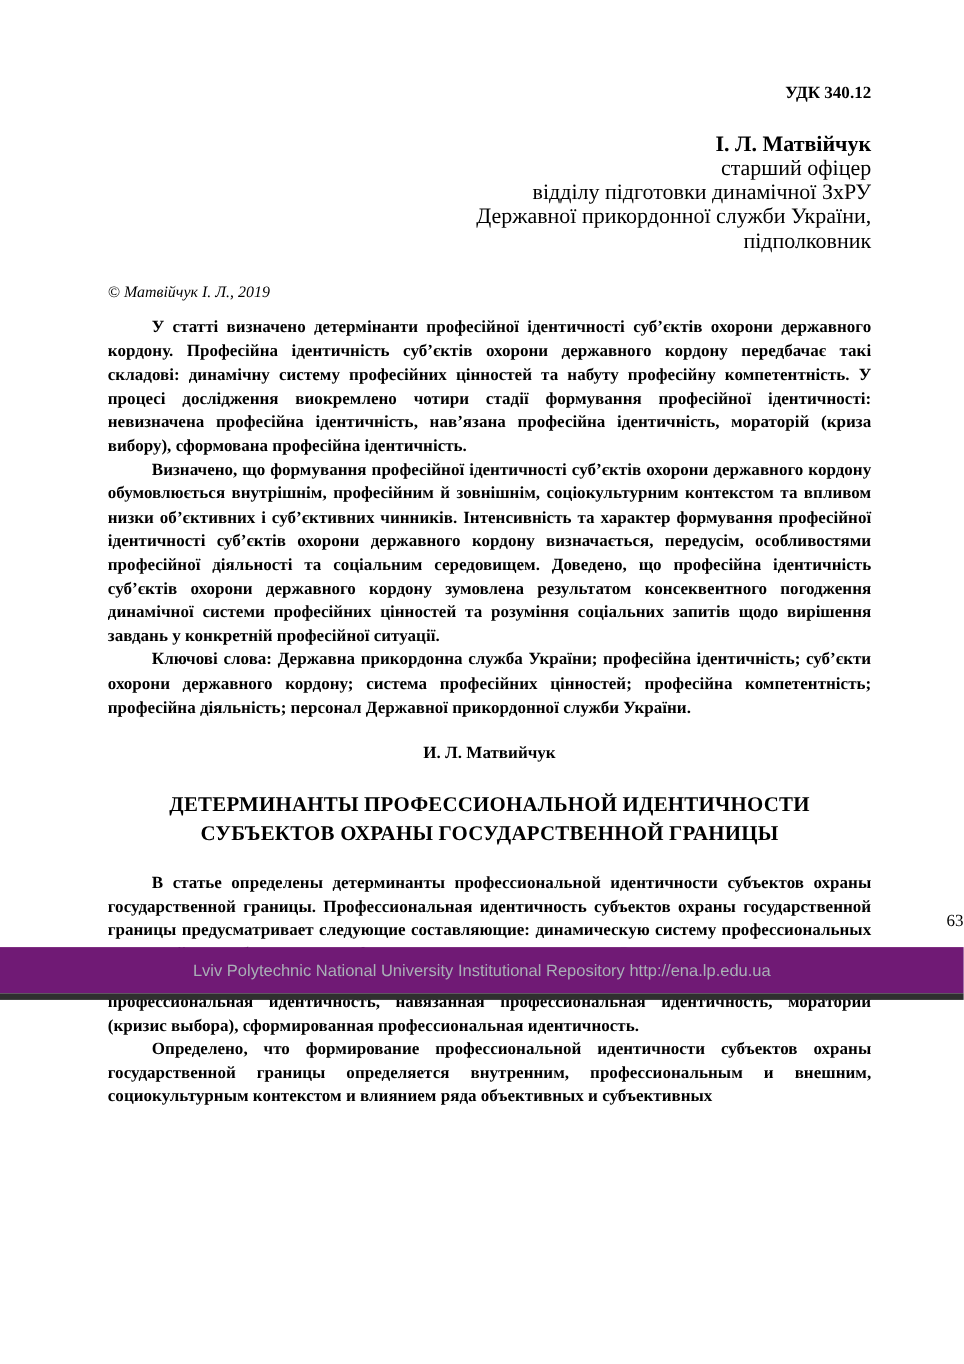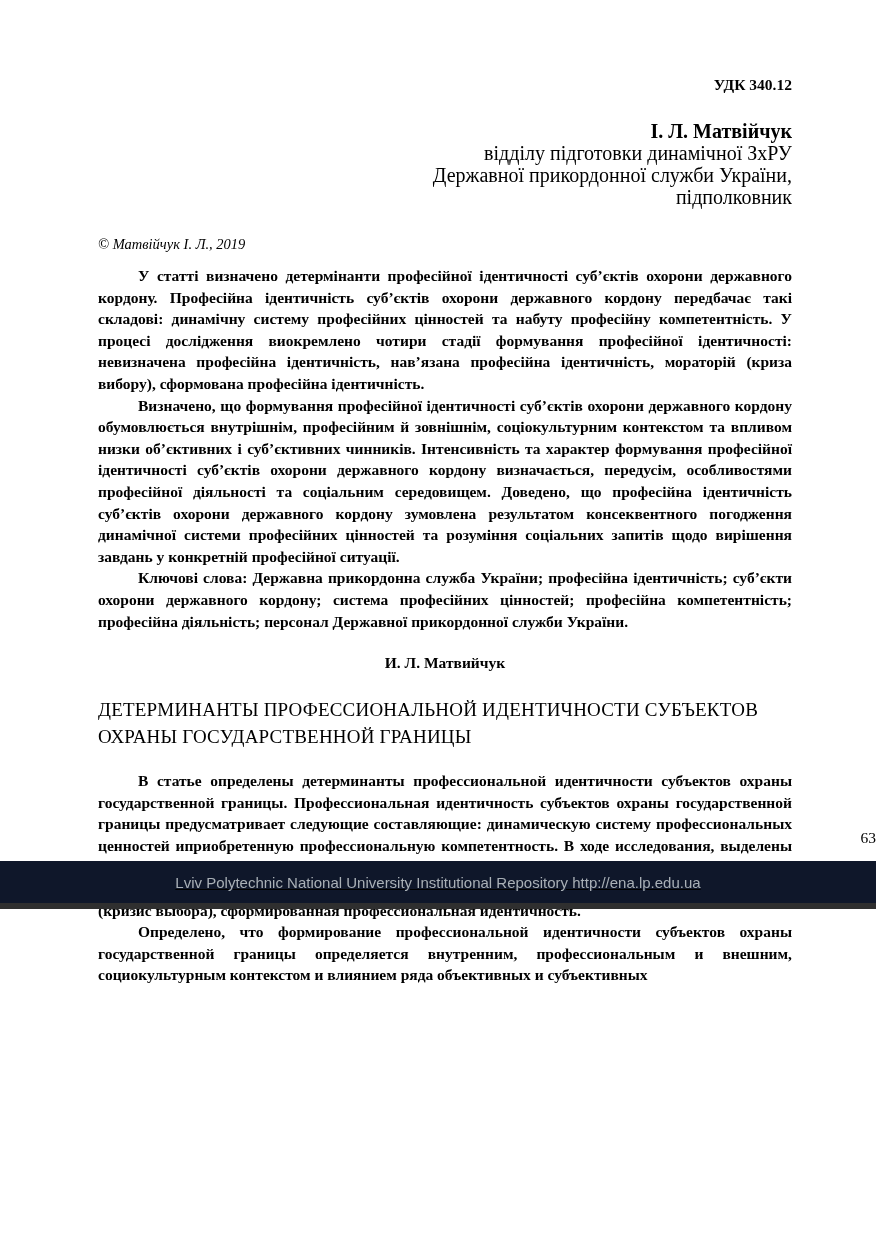--- a/index.html
+++ b/index.html
@@ -58,45 +58,45 @@
     text-indent: 40px;
     margin: 0;
   }
   .author-ru {
     text-align: center;
     font-weight: bold;
     font-size: 15.5px;
     margin: 22px 0 24px 0;
   }
   .title-ru {
-    font-weight: normal;
+    text-align: center;
+    font-weight: bold;
     font-size: 19px;
     line-height: 27px;
     letter-spacing: 0.2px;
     margin: 0 0 20px 0;
   }
   .page-number {
     position: absolute;
     left: 0;
     right: 0;
     bottom: 62px;
     text-align: right;
     font-size: 15.5px;
   }
   .footer-bar {
     position: absolute;
     left: 0;
     right: 0;
     bottom: 6px;
     height: 42px;
-    background: #0f172a;
+    background: #701a75;
     display: flex;
     align-items: center;
     justify-content: center;
-    text-decoration: underline;
   }
   .footer-bar span {
     font-family: "Liberation Sans", sans-serif;
     font-size: 15px;
     color: #a9b0b6;
   }
   .footer-edge {
     position: absolute;
     left: 0;
     right: 0;
@@ -107,20 +107,21 @@
 </style>
 </head>
 <body>
 
 <div class="page">
 
   <div class="udc">УДК 340.12</div>
 
   <div class="author-block">
     <div class="author-name">І. Л. Матвійчук</div>
+    <div>старший офіцер</div>
     <div>відділу підготовки динамічної ЗхРУ</div>
     <div>Державної прикордонної служби України,</div>
     <div>підполковник</div>
   </div>
 
 
   <div class="copyright">© Матвійчук І. Л., 2019</div>
 
   <div class="abstract">
     <p>У статті визначено детермінанти професійної ідентичності суб’єктів охорони державного кордону. Професійна ідентичність суб’єктів охорони державного кордону передбачає такі складові: динамічну систему професійних цінностей та набуту професійну компетентність. У процесі дослідження виокремлено чотири стадії формування професійної ідентичності: невизначена професійна ідентичність, нав’язана професійна ідентичність, мораторій (криза вибору), сформована професійна ідентичність.</p>

